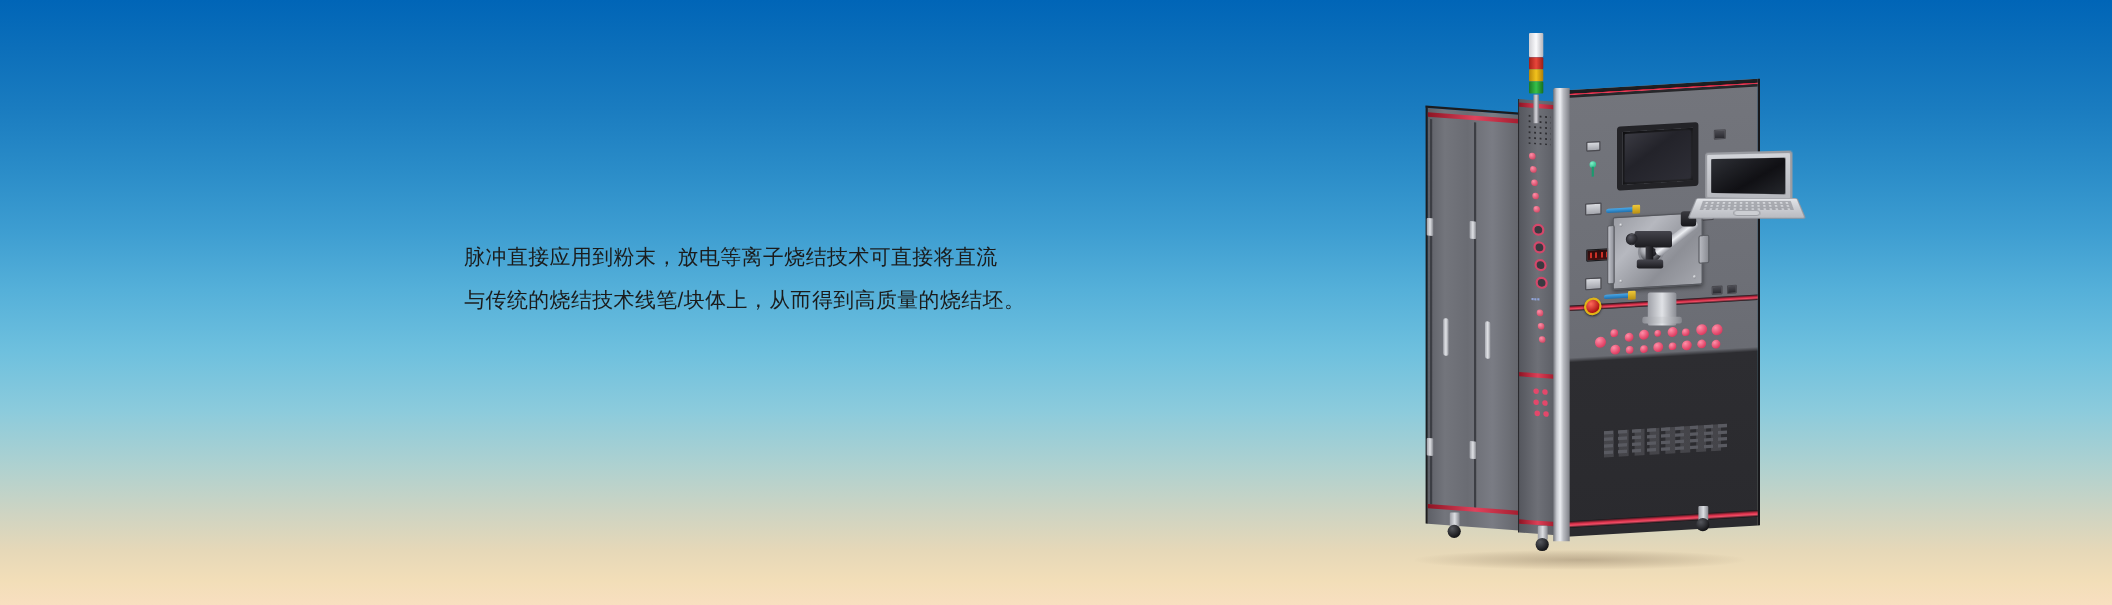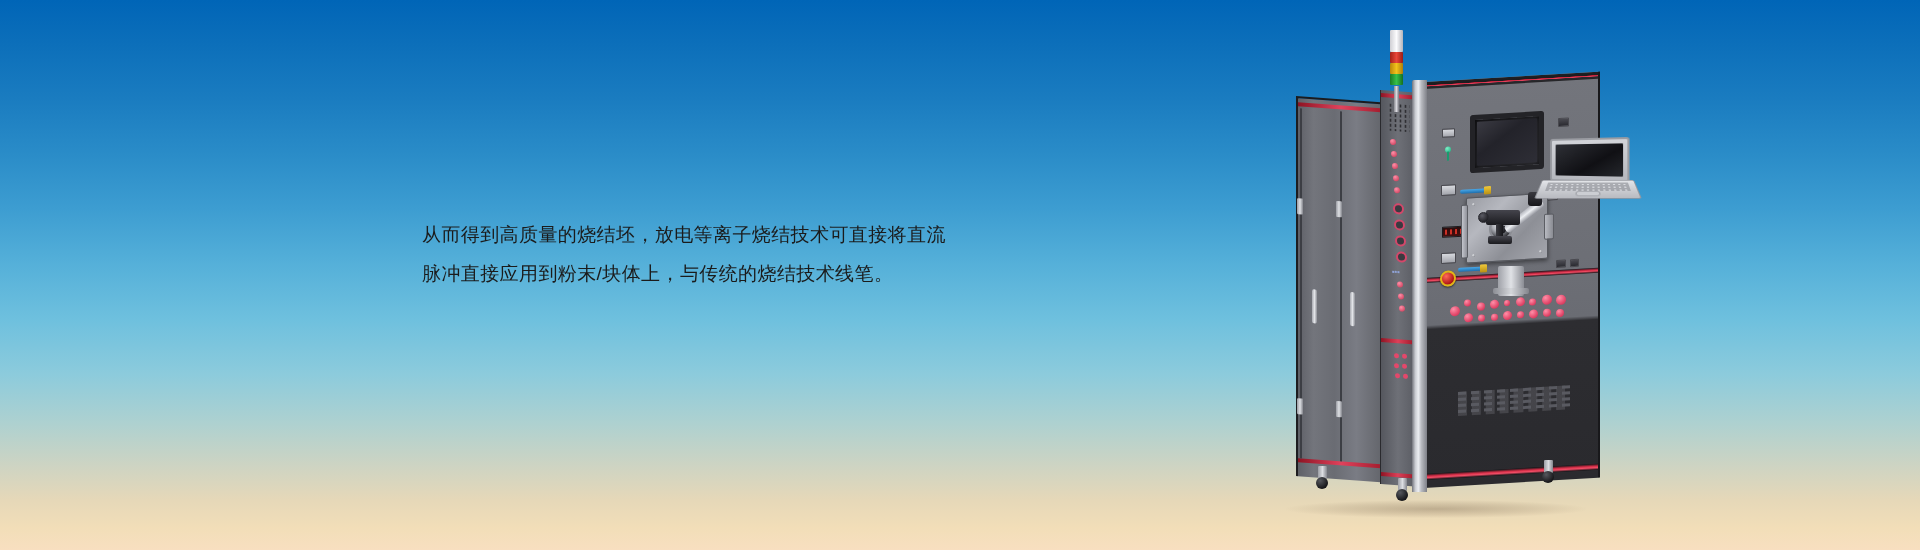--- a/index.html
+++ b/index.html
@@ -225,22 +225,22 @@
     z-index:0;
   }
 </style>
 </head>
 <body>
 
 <div class="banner">
 
   <div class="text-block">
     <div class="subcopy">
-      <span class="ln">从而得到高质量的烧结坯，放电等离子烧结技术可直接将直流</span>
-      <span class="ln">脉冲直接应用到粉末/块体上，与传统的烧结技术线笔。</span>
+      <span class="ln">脉冲直接应用到粉末，放电等离子烧结技术可直接将直流</span>
+      <span class="ln">与传统的烧结技术线笔/块体上，从而得到高质量的烧结坯。</span>
     </div>
   </div>
 
   <div class="shadow"></div>
 
   <div class="machine">
 
     <div class="tower">
       <div class="pole"></div>
       <div class="seg cap"></div>

